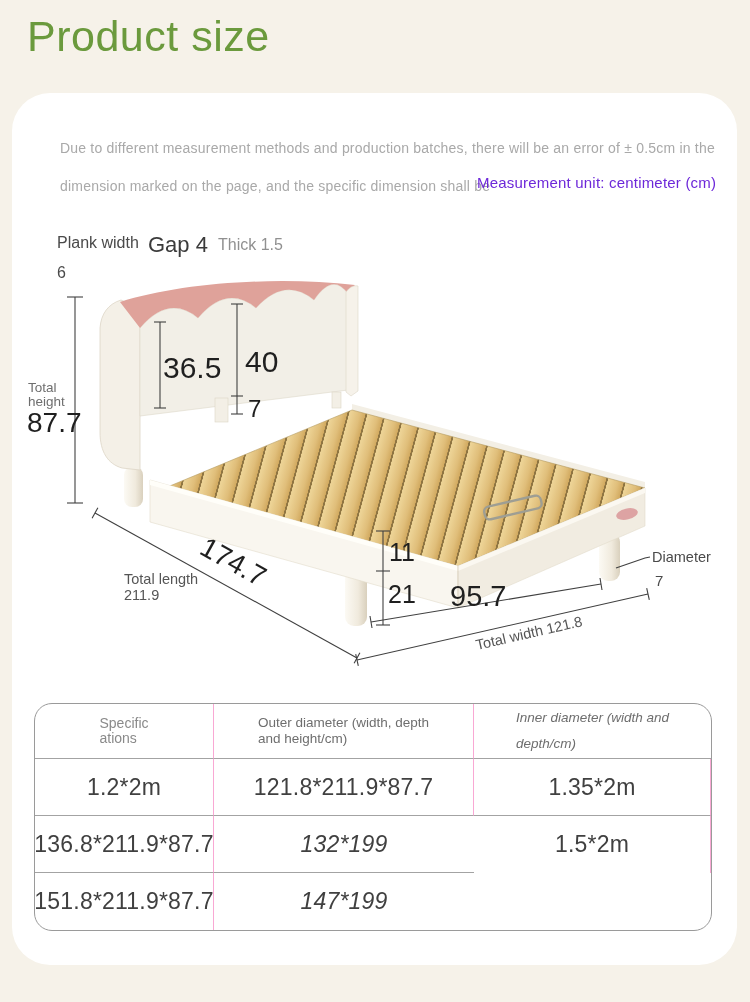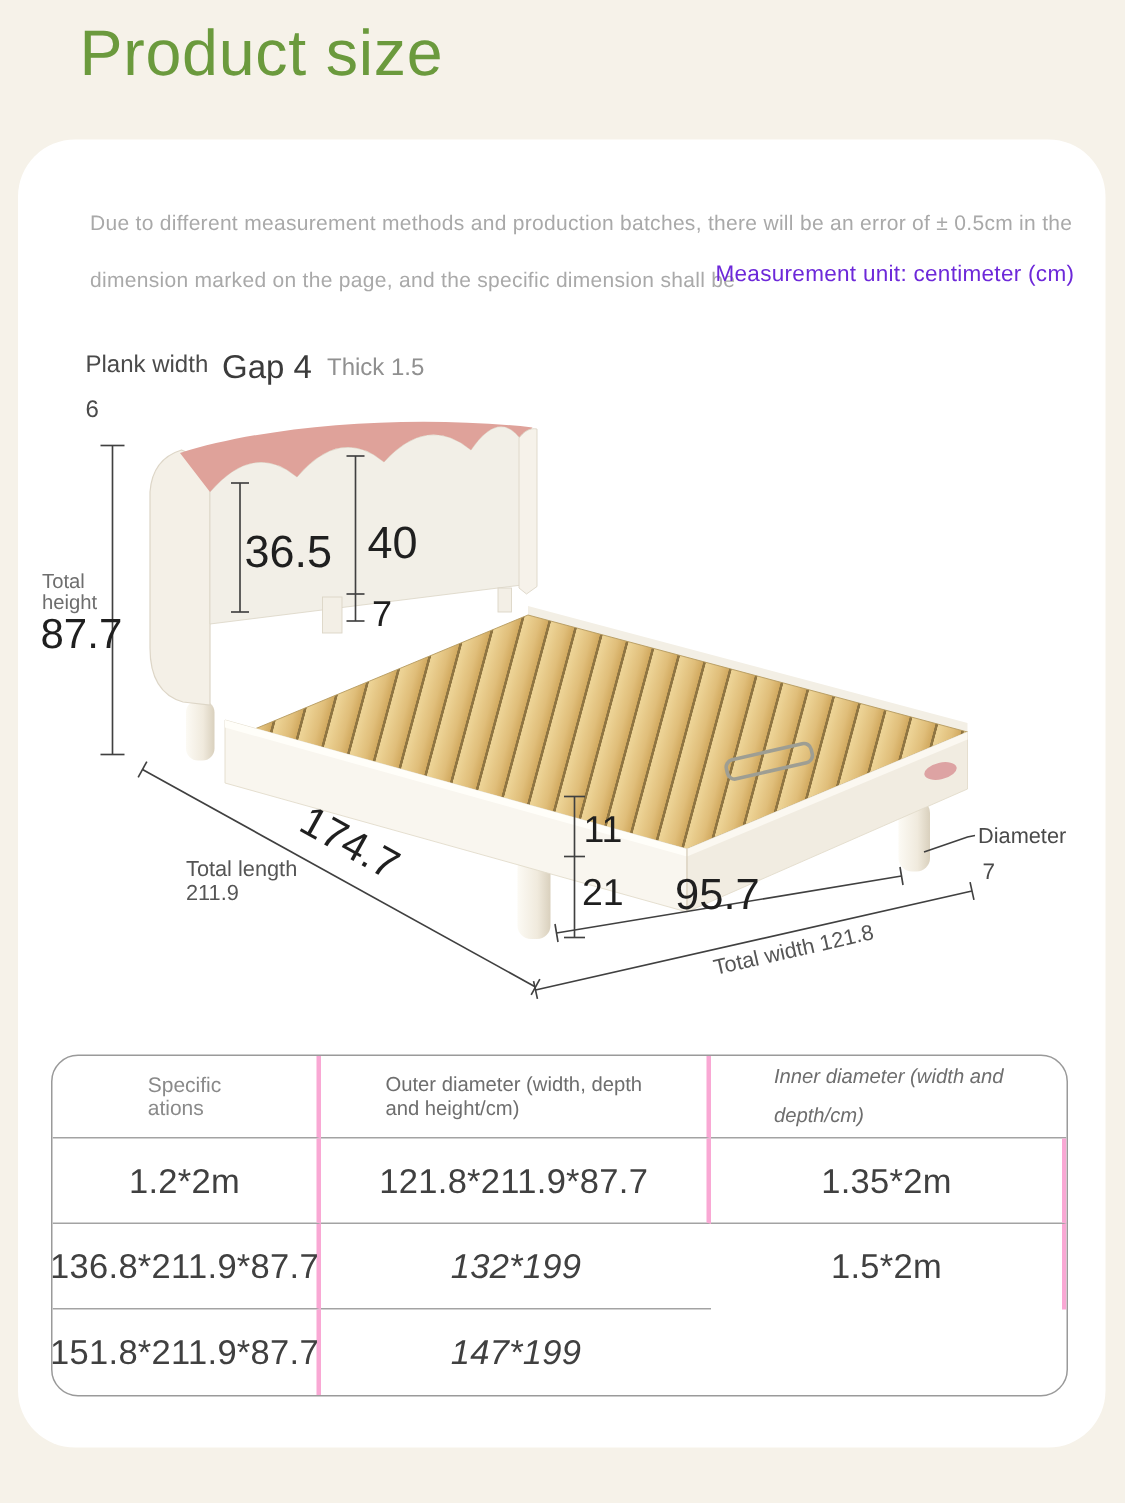--- a/index.html
+++ b/index.html
@@ -3,21 +3,21 @@
 <meta charset="utf-8">
 <style>
   html,body{margin:0;padding:0;}
   body{
     width:750px;height:1002px;position:relative;overflow:hidden;
     background:#f6f2e9;
     font-family:"Liberation Sans", sans-serif;
   }
   .page-title{
     position:absolute;left:27px;top:12px;
-    font-size:43px;font-weight:400;color:#6b9a3d;letter-spacing:0.5px;margin-left:26px;
+    font-size:43px;font-weight:400;color:#6b9a3d;letter-spacing:0.5px;
   }
   .card{
     position:absolute;left:12px;top:93px;width:725px;height:872px;
     background:#ffffff;border-radius:38px;
   }
   .disc-line{
     position:absolute;white-space:nowrap;
     font-size:14px;color:#a9a9a9;letter-spacing:0.2px;
   }
   .disc-1{left:60px;top:140px;}
@@ -29,21 +29,21 @@
   .diagram-svg{position:absolute;left:0;top:210px;}
 
   
   .spec-table{
     position:absolute;left:34px;top:703px;width:676px;
     border:1px solid #9a9a9a;border-radius:18px;overflow:hidden;background:#fff;
     display:grid;grid-template-columns:179px 260px 237px;grid-template-rows:55px 57px 57px 57px;
   }
   .cell{
     display:flex;align-items:center;justify-content:center;text-align:center;
-    border-right:3px solid #f9a8d4;border-bottom:1px solid #a3a3a3;
+    border-right:1px solid #f9a8d4;border-bottom:1px solid #a3a3a3;
   }
   .cell.last-col{border-right:none;font-style:italic;}
   .cell.last-row{border-bottom:none;}
   .hcell{font-size:13.5px;color:#6e6e6e;}
   .hcell .hblock{display:inline-block;text-align:left;line-height:16px;}
   .hcell.h1 .hblock{text-align:left;color:#8a8a8a;font-size:14px;line-height:15px;}
   .hcell.h3 .hblock{line-height:26px;}
   .bcell{font-size:23px;color:#404040;letter-spacing:0.2px;}
 </style>
 </head>

